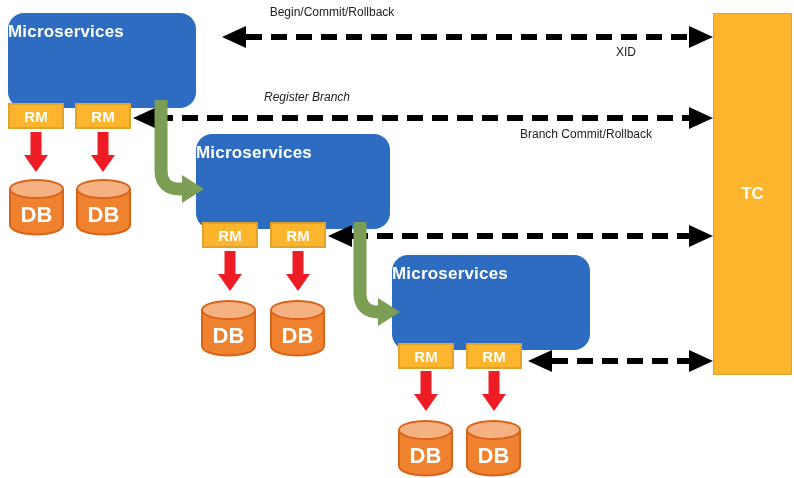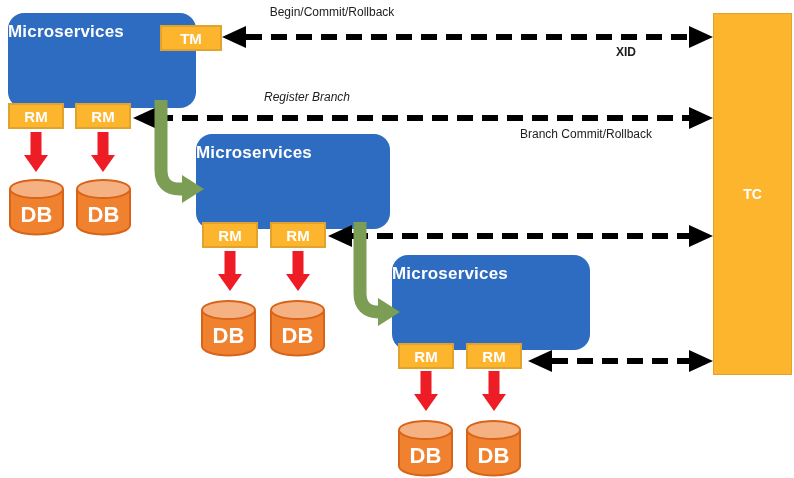--- a/index.html
+++ b/index.html
@@ -19,34 +19,34 @@
   .badge{
     position:absolute;background:#FCB52C;border:2px solid #DFA32E;
     box-sizing:border-box;display:flex;align-items:center;justify-content:center;
     color:#ffffff;font-weight:bold;font-size:15px;
   }
   
   .tc-box{
     position:absolute;left:713px;top:13px;width:79px;height:362px;
     background:#FCB52C;border:1px solid #DFA32E;box-sizing:border-box;
     display:flex;align-items:center;justify-content:center;
-    color:#ffffff;font-weight:bold;font-size:14px;
+    color:#ffffff;font-weight:bold;font-size:17px;
   }
   
   .db{position:absolute;width:57px;height:58px;}
   .db svg{position:absolute;left:0;top:0;}
   .db-label{
     position:absolute;left:0;right:0;top:24px;text-align:center;
     color:#ffffff;font-weight:bold;font-size:22px;
   }
   
   .edge-label{
     position:absolute;color:#1c1c1c;font-size:12px;text-align:center;white-space:nowrap;
   }
-  .edge-label.bold{font-weight:bold;}
+  .edge-label.bold{font-weight:normal;}
   
   .overlay{position:absolute;left:0;top:0;pointer-events:none;}
 </style>
 </head>
 <body>
 
 <div class="canvas">
 
   <div class="ms-box" style="left:8px;top:13px;width:188px;height:95px;">
     <div class="ms-label">Microservices</div>
@@ -57,23 +57,20 @@
   </div>
 
   <div class="ms-box" style="left:392px;top:255px;width:198px;height:95px;">
     <div class="ms-label">Microservices</div>
   </div>
 
   <div class="tc-box">
     <span>TC</span>
   </div>
 
-  <div class="badge" style="left:160px;top:25px;width:62px;height:26px;">
-    <span>TM</span>
-  </div>
 
   <div class="badge" style="left:8px;top:103px;width:56px;height:26px;">
       <span>RM</span>
     </div>
   <div class="badge" style="left:75px;top:103px;width:56px;height:26px;">
       <span>RM</span>
     </div>
 
   <div class="badge" style="left:202px;top:222px;width:56px;height:26px;">
       <span>RM</span>

